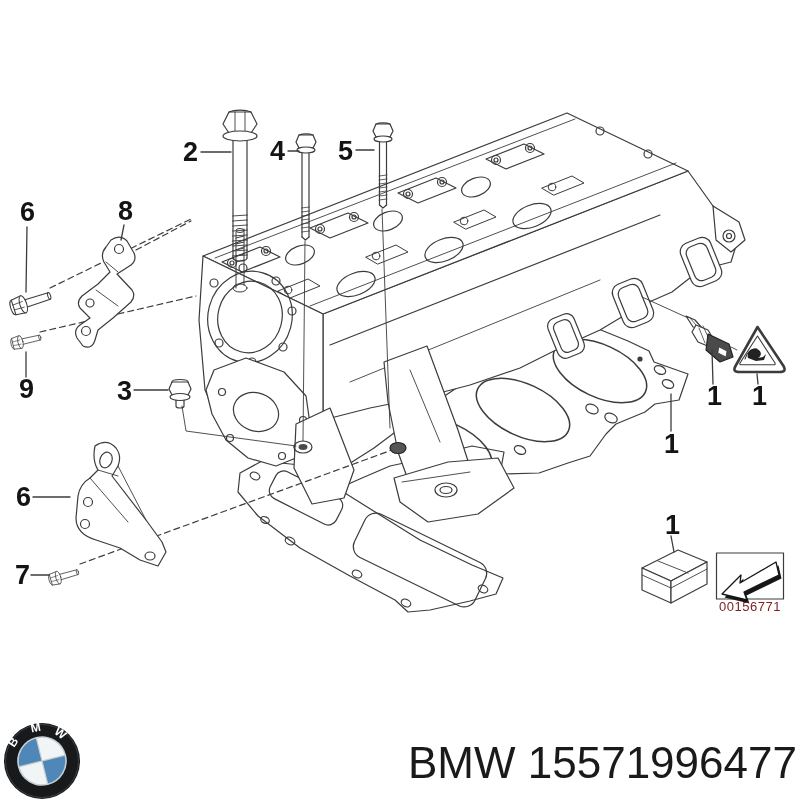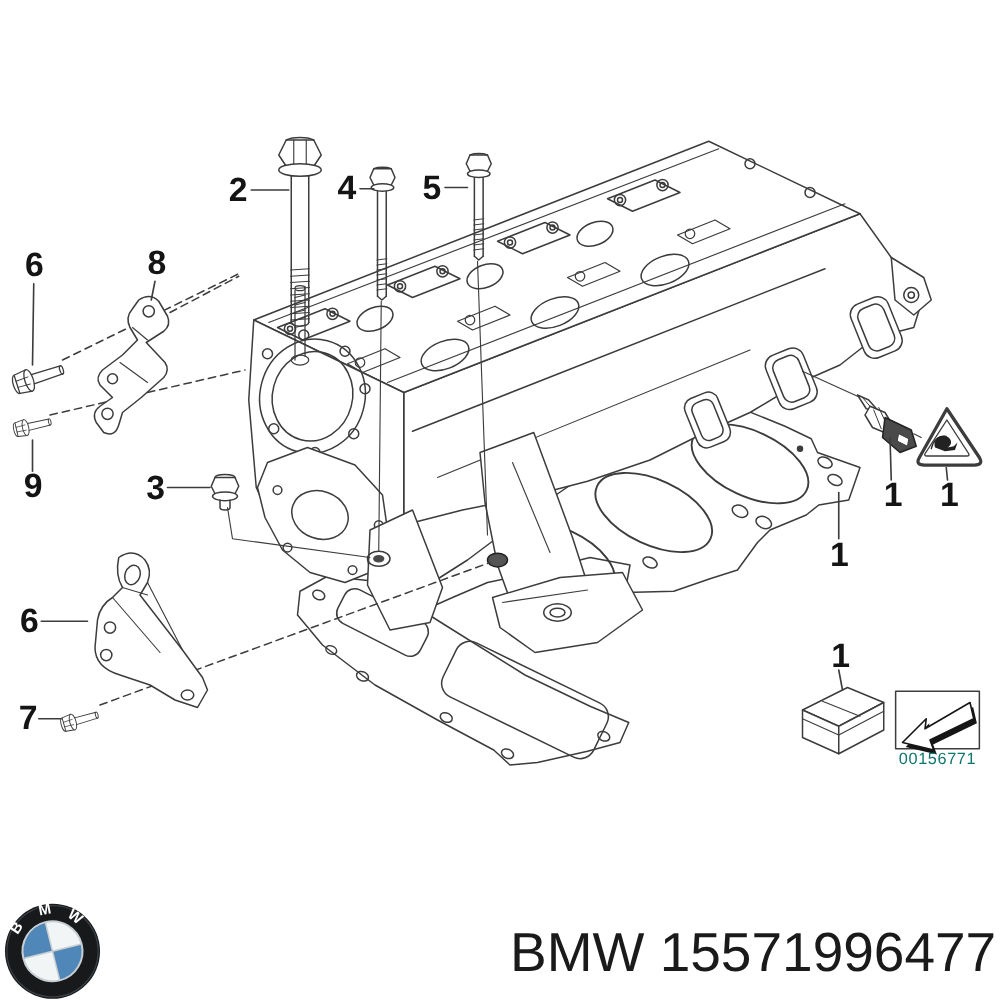--- a/index.html
+++ b/index.html
@@ -8,21 +8,21 @@
     font-family:"Liberation Sans", sans-serif;overflow:hidden;
   }
   #diagram-svg{position:absolute;left:0;top:0;}
   .callout{
     position:absolute;transform:translate(-50%,-50%);
     font-weight:bold;font-size:27px;color:#141414;line-height:1;
     letter-spacing:-1px;cursor:pointer;user-select:none;
   }
   #stamp-code{
     position:absolute;left:714px;top:599px;width:72px;text-align:center;
-    font-size:13px;color:#0f766e;letter-spacing:.5px;
+    font-size:13px;color:#7f1d1d;letter-spacing:.5px;
   }
   #footer{position:absolute;left:0;top:718px;width:800px;height:82px;}
   #footer-logo{position:absolute;left:2px;top:3px;}
   #footer-part{
     position:absolute;left:408px;top:20px;font-size:44px;color:#1a1a1a;
     letter-spacing:0px;white-space:nowrap;
   }
 </style>
 </head>
 <body>

